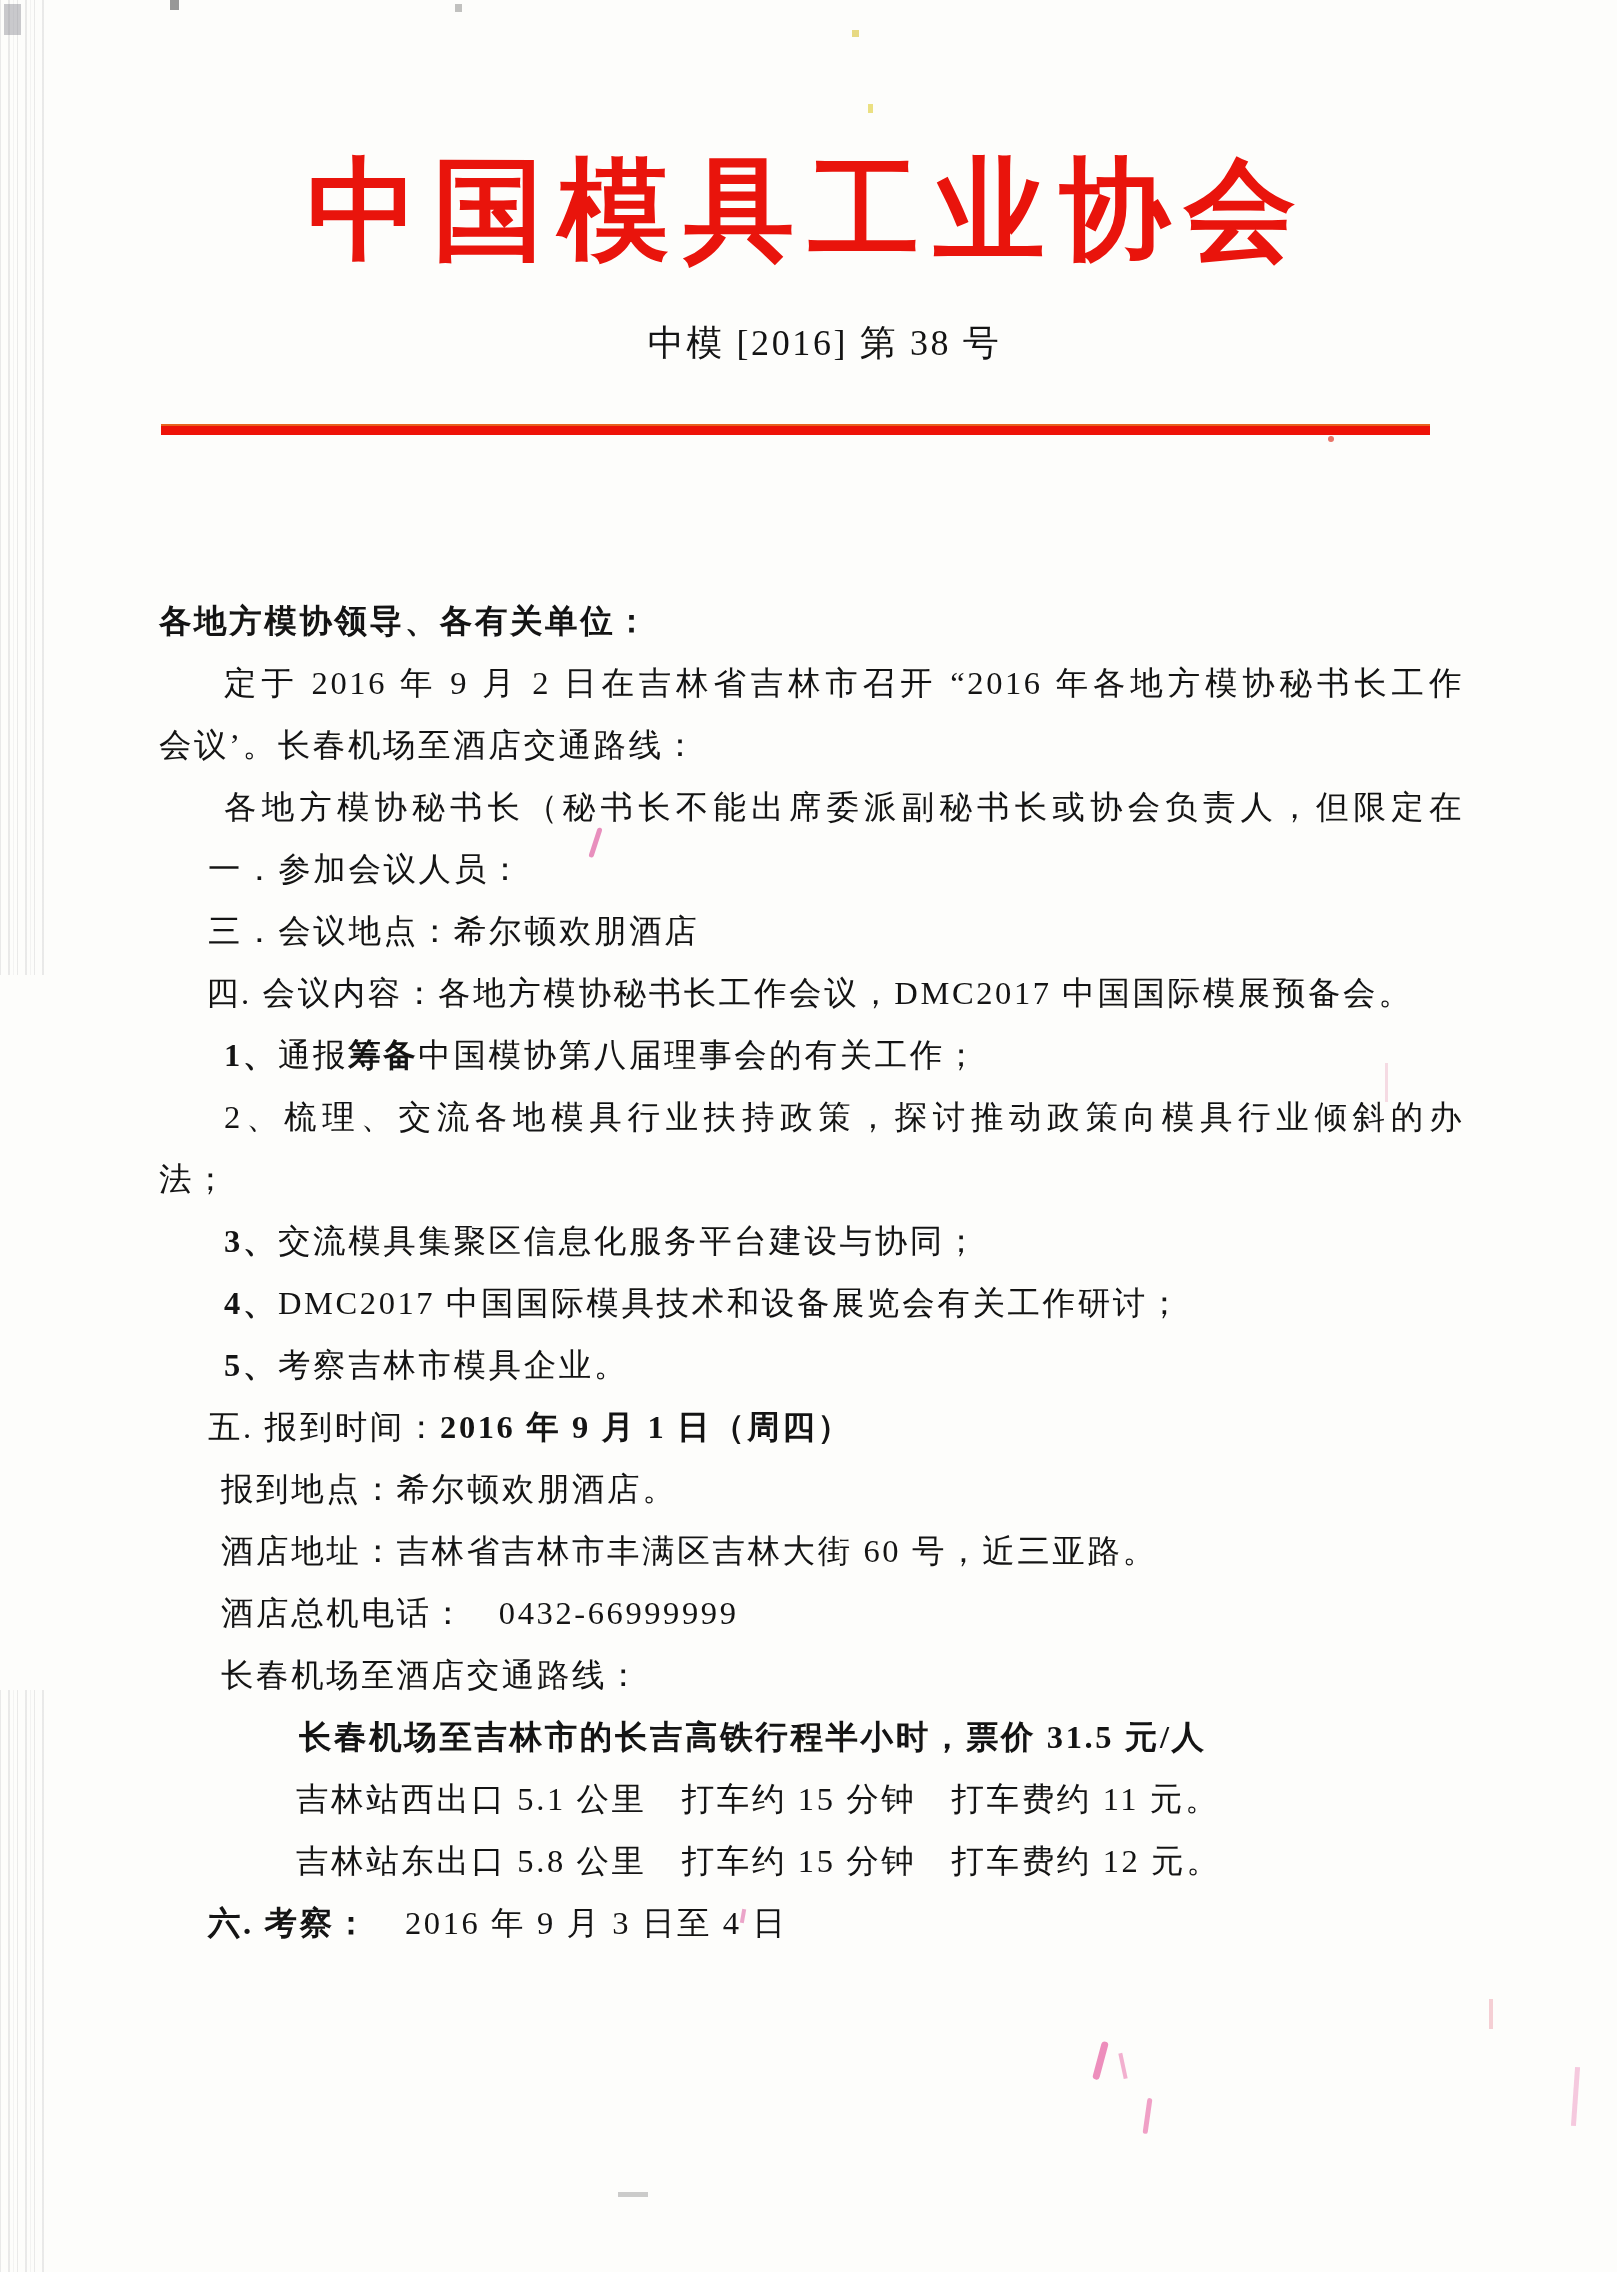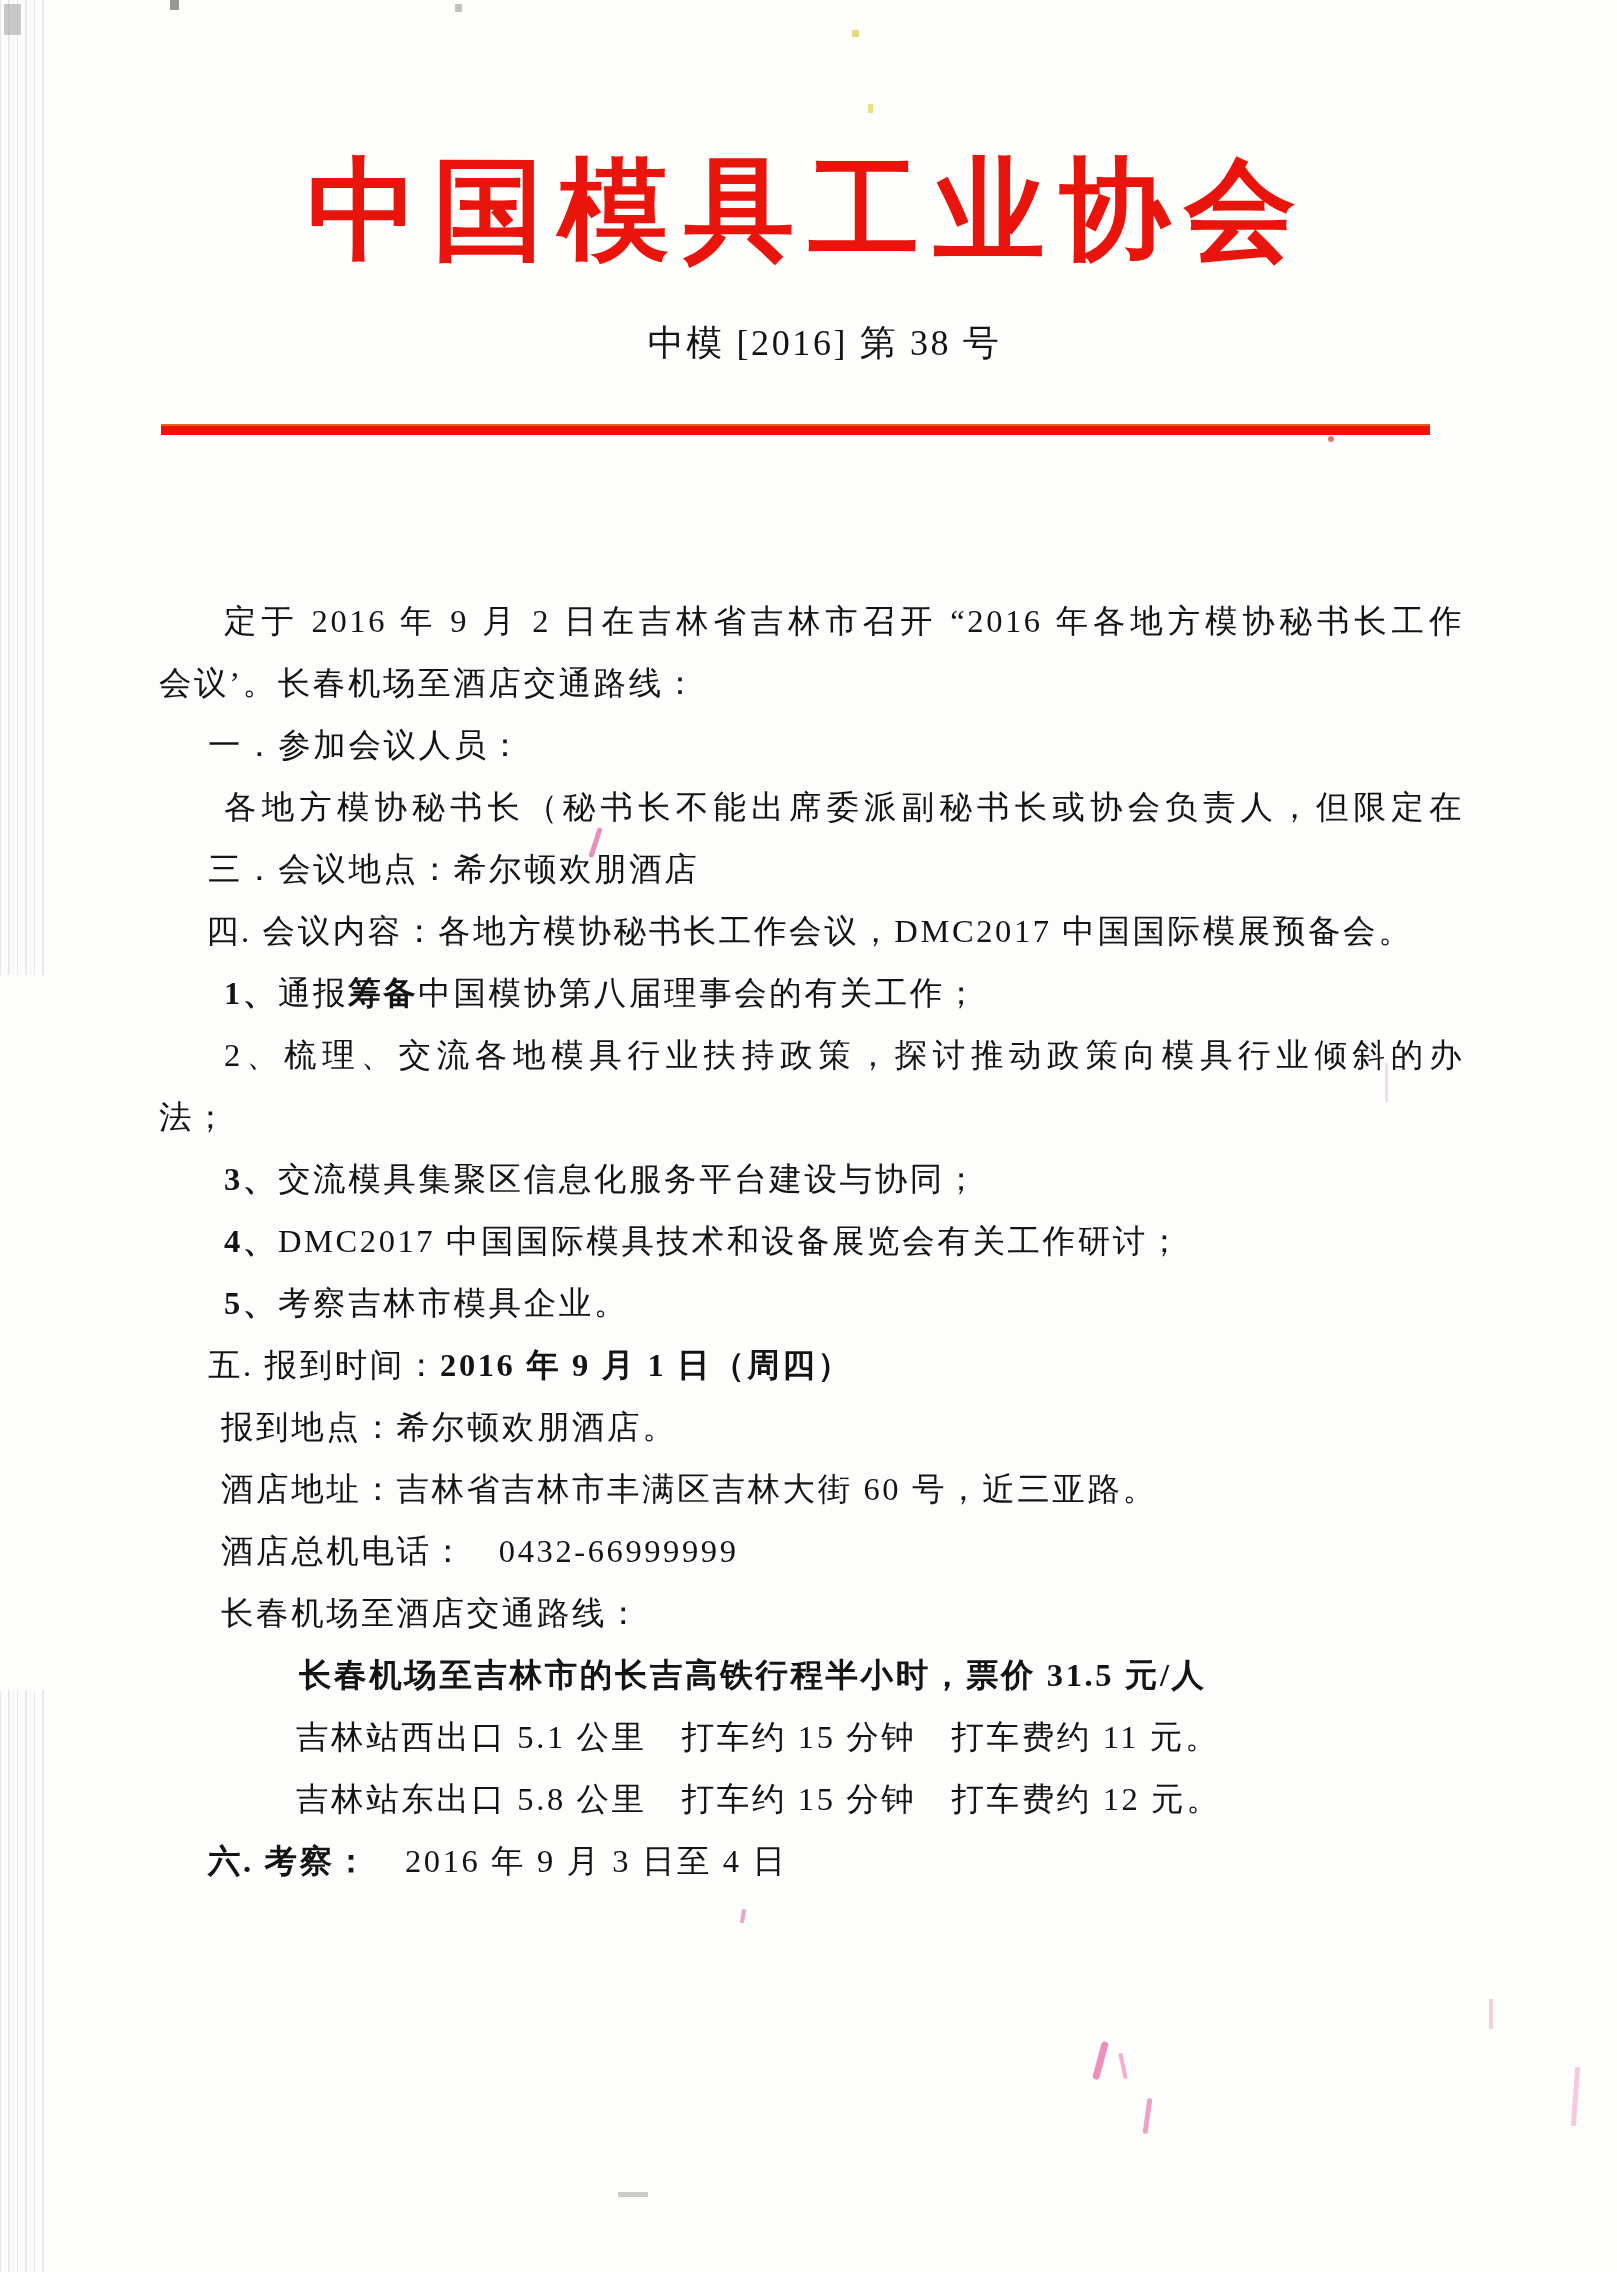--- a/index.html
+++ b/index.html
@@ -70,24 +70,25 @@
 <div class="page">
 
   <div class="org-title" style="color:#e9140c;">中国模具工业协会</div>
 
   <div class="doc-number">中模 [2016] 第 38 号</div>
 
   <div class="red-rule" style="background:#ee1208;"></div>
 
 
   <div class="doc-body">
+      <div class="line" style="text-indent: 0px;"><span class="b">各地方模协领导、各有关单位：</span></div>
       <div class="line justify" style="text-indent: 65px;"><span>定于 2016 年 9 月 2 日在吉林省吉林市召开 “2016 年各地方模协秘书长工作</span></div>
       <div class="line" style="text-indent: 0px;"><span>会议’。长春机场至酒店交通路线：</span></div>
+      <div class="line justify" style="text-indent: 65px;"><span>各地方模协秘书长（秘书长不能出席委派副秘书长或协会负责人，但限定在</span></div>
       <div class="line" style="text-indent: 49px;"><span>一．参加会议人员：</span></div>
-      <div class="line justify" style="text-indent: 65px;"><span>各地方模协秘书长（秘书长不能出席委派副秘书长或协会负责人，但限定在</span></div>
       <div class="line" style="text-indent: 49px;"><span>三．会议地点：希尔顿欢朋酒店</span></div>
       <div class="line" style="text-indent: 47px;"><span>四. 会议内容：各地方模协秘书长工作会议，DMC2017 中国国际模展预备会。</span></div>
       <div class="line" style="text-indent: 65px;"><span class="b">1、</span><span>通报</span><span class="b">筹备</span><span>中国模协第八届理事会的有关工作；</span></div>
       <div class="line justify" style="text-indent: 65px;"><span>2、梳理、交流各地模具行业扶持政策，探讨推动政策向模具行业倾斜的办</span></div>
       <div class="line" style="text-indent: 0px;"><span>法；</span></div>
       <div class="line" style="text-indent: 65px;"><span class="b">3、</span><span>交流模具集聚区信息化服务平台建设与协同；</span></div>
       <div class="line" style="text-indent: 65px;"><span class="b">4、</span><span>DMC2017 中国国际模具技术和设备展览会有关工作研讨；</span></div>
       <div class="line" style="text-indent: 65px;"><span class="b">5、</span><span>考察吉林市模具企业。</span></div>
       <div class="line" style="text-indent: 49px; font-family: Liberation Serif, serif;"><span>五. 报到时间：</span><span class="b">2016 年 9 月 1 日（周四）</span></div>
       <div class="line" style="text-indent: 62px;"><span>报到地点：希尔顿欢朋酒店。</span></div>

